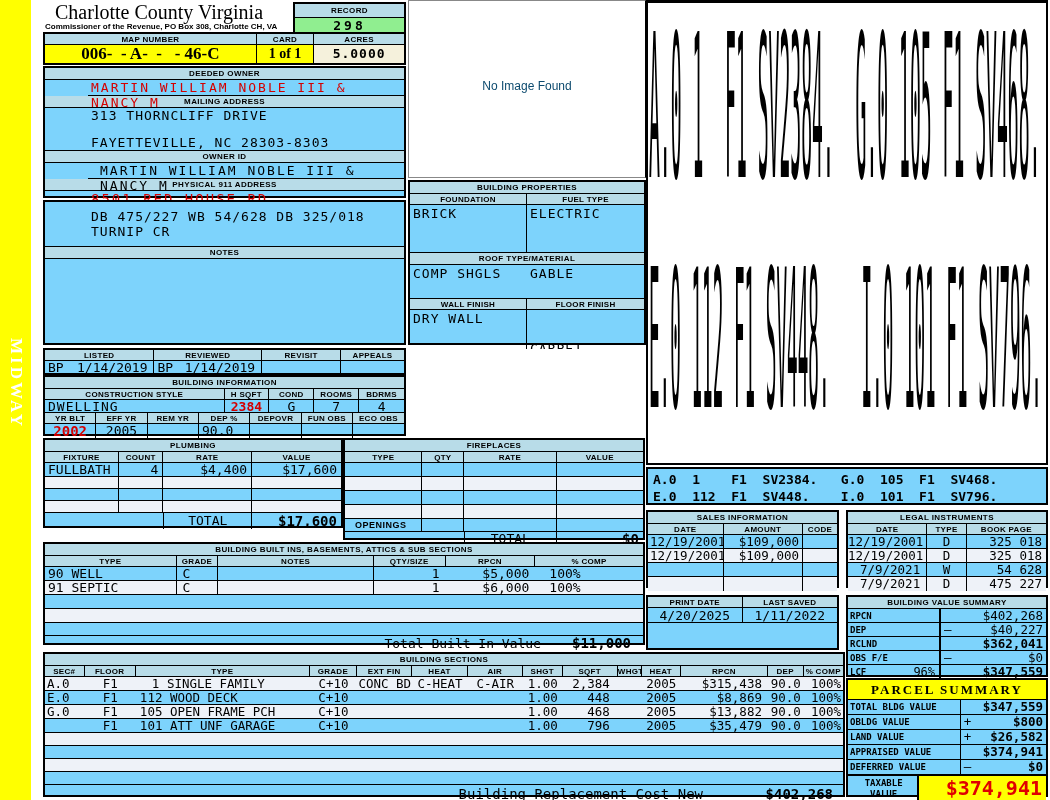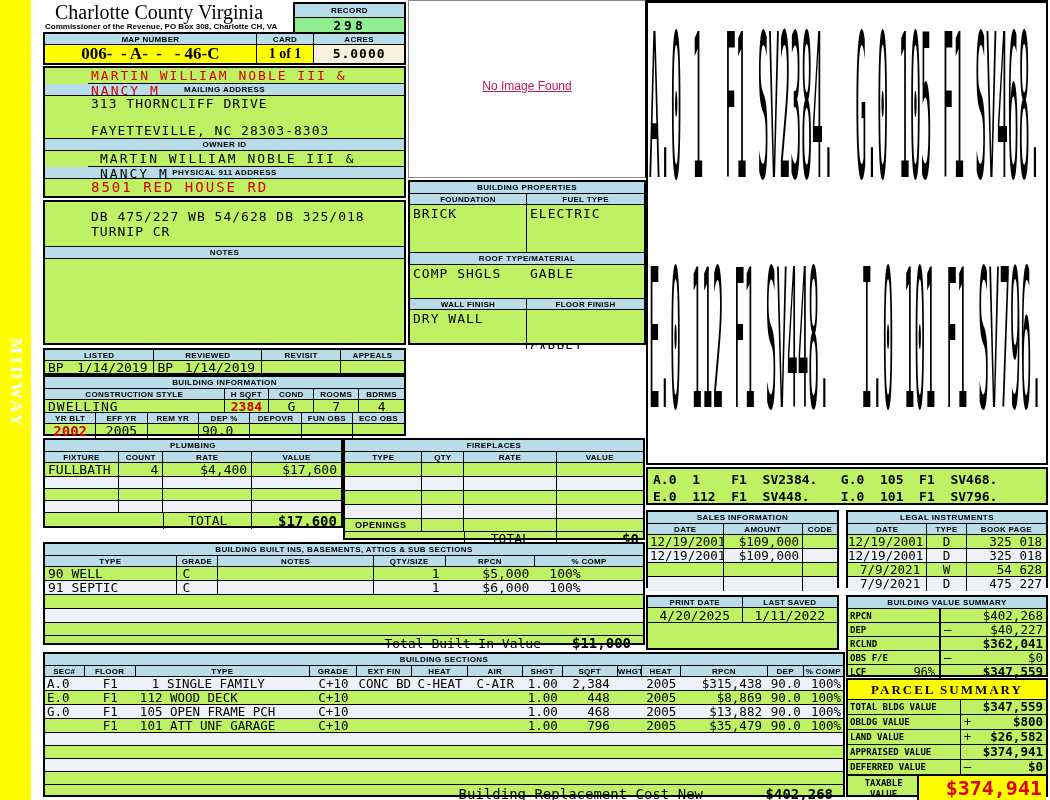--- a/index.html
+++ b/index.html
@@ -1,19 +1,19 @@
 <!DOCTYPE html>
 <html><head>
 <meta charset="utf-8">
 <style>
   html,body{margin:0;padding:0;background:#fff;}
   #page{position:relative;width:1050px;height:800px;background:#fff;overflow:hidden;
         font-family:"DejaVu Sans Mono",monospace;color:#000;}
   .abs{position:absolute;box-sizing:border-box;}
-  .card{border:2px solid #000;background:#bef264;}
+  .card{border:2px solid #000;background:#7dd3fc;}
   .bar{background:#b8dce8;border-bottom:1px solid #000;
        font:bold 8px "Liberation Sans",sans-serif;letter-spacing:.4px;
        text-align:center;line-height:11px;height:11px;overflow:hidden;}
   .trow{display:flex;box-sizing:border-box;}
   .trow>div{box-sizing:border-box;overflow:hidden;white-space:pre;}
   .th{background:#b8dce8;border-right:1px solid #000;border-bottom:1px solid #000;
       font:bold 8px "Liberation Sans",sans-serif;letter-spacing:.3px;
       text-align:center;line-height:11px;height:11px;}
   .th:last-child{border-right:none;}
   .red{color:#d40000;}
@@ -59,20 +59,21 @@
       <div class="th" style="width:25%;">ACRES</div>
     </div>
     <div class="trow" style="height:18px;">
       <div class="vline" style="width:59%;background:#ffff00;text-align:center;font:bold 17px 'Liberation Serif',serif;line-height:18px;">006-  - A-  -   - 46-C</div>
       <div class="vline" style="width:16%;background:#ffff00;text-align:center;font:bold 14px 'Liberation Serif',serif;line-height:18px;">1 of 1</div>
       <div style="width:25%;background:#f5f1dc;text-align:center;font:bold 13px 'DejaVu Sans Mono',monospace;line-height:18px;letter-spacing:1px;">5.0000</div>
     </div>
   </div>
 
   <div class="abs card" style="left:43px;top:66px;width:363px;height:132px;">
+    <div class="bar">DEEDED OWNER</div>
     <div class="cell b red hline" style="height:15px;line-height:15px;letter-spacing:2px;">MARTIN WILLIAM NOBLE III &amp; NANCY M</div>
     <div class="bar">MAILING ADDRESS</div>
     <div class="hline" style="height:42px;">
       <div class="cell" style="line-height:15px;letter-spacing:1px;">313 THORNCLIFF DRIVE</div>
       <div class="cell" style="line-height:14px;margin-top:13px;letter-spacing:1px;">FAYETTEVILLE, NC 28303-8303</div>
     </div>
     <div class="bar">OWNER ID</div>
     <div class="cell b hline" style="height:15px;line-height:15px;letter-spacing:2px;padding-left:12px;">MARTIN WILLIAM NOBLE III &amp; NANCY M</div>
     <div class="bar">PHYSICAL 911 ADDRESS</div>
     <div class="cell b red" style="height:16px;line-height:16px;font-size:14px;letter-spacing:2px;">8501 RED HOUSE  RD</div>
@@ -348,21 +349,21 @@
     <div class="hline" style="height:12px;"></div>
     <div class="hline tint" style="height:12px;"></div>
     <div class="hline" style="height:12px;"></div>
     <div class="trow" style="height:19px;font:14px 'DejaVu Sans Mono',monospace;line-height:19px;justify-content:flex-end;">
       <div>Building Replacement Cost New</div>
       <div class="b rt" style="width:130px;margin-right:10px;">$402,268</div>
     </div>
   </div>
 
   <div class="abs" style="left:408px;top:0;width:238px;height:178px;border:1px solid #888;border-right:1px solid #000;background:#fff;">
-    <div style="margin-top:78px;text-align:center;font:12px 'Liberation Sans',sans-serif;color:#be185d;text-decoration:underline;">No Image Found</div>
+    <div style="margin-top:78px;text-align:center;font:12px 'Liberation Sans',sans-serif;color:#0c4a6e;">No Image Found</div>
   </div>
 
   <div class="abs card" style="left:408px;top:180px;width:238px;height:165px;">
     <div class="bar">BUILDING PROPERTIES</div>
     <div class="trow">
       <div class="th" style="width:50%;">FOUNDATION</div>
       <div class="th" style="width:50%;">FUEL TYPE</div>
     </div>
     <div class="trow hline" style="height:48px;font:13px 'DejaVu Sans Mono',monospace;">
       <div class="vline" style="width:50%;padding:1px 3px;letter-spacing:1px;">BRICK</div>

